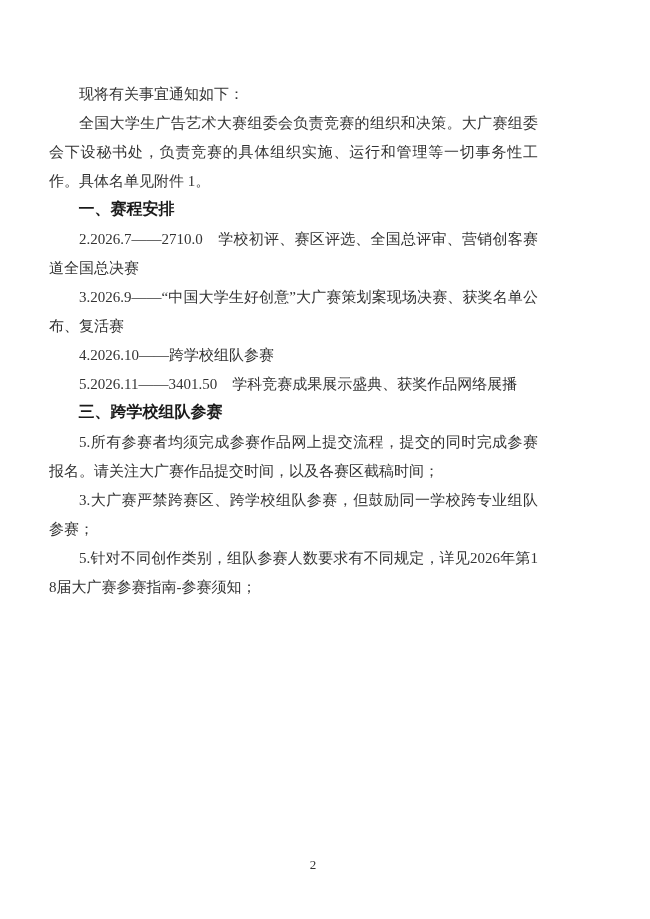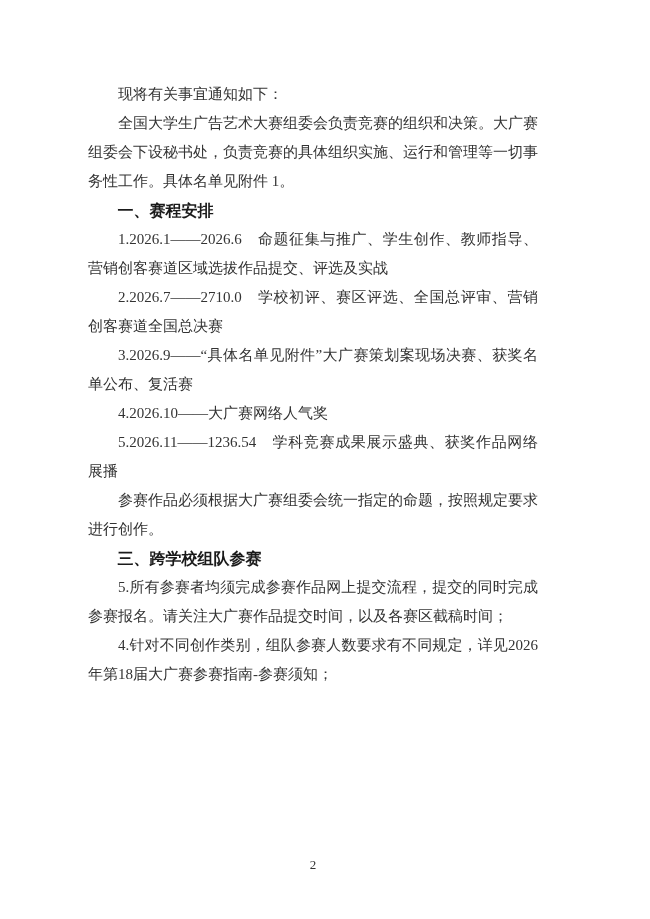--- a/index.html
+++ b/index.html
@@ -6,41 +6,41 @@
     margin: 0;
     padding: 0;
     background: #ffffff;
   }
   .page {
     position: relative;
     width: 626px;
     height: 919px;
     background: #ffffff;
     box-sizing: border-box;
-    padding: 80px 88px 0 88px;
+    padding: 80px 88px 0 49px;
     overflow: hidden;
     font-family: "Liberation Serif", "DejaVu Serif", serif;
   }
   .para {
     margin: 0;
     font-size: 15px;
     line-height: 29px;
     color: #333333;
     text-align: justify;
     text-justify: inter-ideograph;
     text-indent: 2em;
     word-break: break-all;
   }
   .heading {
     margin: 0;
     font-size: 16px;
     line-height: 29px;
     font-weight: bold;
     color: #1a1a1a;
-    font-family: Liberation Serif, serif;
+    font-family: Liberation Mono, monospace;
     text-indent: 1.85em;
   }
   .page-number {
     position: absolute;
     left: 0;
     right: 0;
     top: 855px;
     text-align: center;
     font-size: 13px;
     line-height: 20px;
@@ -50,26 +50,25 @@
 </style>
 </head>
 <body>
 
 <div class="page">
 
   <p class="para">现将有关事宜通知如下：</p>
   <p class="para">全国大学生广告艺术大赛组委会负责竞赛的组织和决策。大广赛组委会下设秘书处，负责竞赛的具体组织实施、运行和管理等一切事务性工作。具体名单见附件 1。</p>
 
   <h2 class="heading">一、赛程安排</h2>
-  <p class="para">1.2026.1——2026.6　命题征集与推广、学生创作、教师指导、营销创客赛道区域选拔作品提交、评选及实战</p>
   <p class="para">2.2026.7——2710.0　学校初评、赛区评选、全国总评审、营销创客赛道全国总决赛</p>
-  <p class="para">3.2026.9——“具体名单见附件”大广赛策划案现场决赛、获奖名单公布、复活赛</p>
-  <p class="para">4.2026.10——大广赛网络人气奖</p>
-  <p class="para">5.2026.11——1236.54　学科竞赛成果展示盛典、获奖作品网络展播</p>
+  <p class="para">3.2026.9——“中国大学生好创意”大广赛策划案现场决赛、获奖名单公布、复活赛</p>
+  <p class="para">4.2026.10——跨学校组队参赛</p>
+  <p class="para">5.2026.11——3401.50　学科竞赛成果展示盛典、获奖作品网络展播</p>
 
-  <p class="para">参赛作品必须根据大广赛组委会统一指定的命题，按照规定要求进行创作。</p>
 
   <h2 class="heading">三、跨学校组队参赛</h2>
   <p class="para">5.所有参赛者均须完成参赛作品网上提交流程，提交的同时完成参赛报名。请关注大广赛作品提交时间，以及各赛区截稿时间；</p>
-  <p class="para">4.针对不同创作类别，组队参赛人数要求有不同规定，详见2026年第18届大广赛参赛指南-参赛须知；</p>
+  <p class="para">3.大广赛严禁跨赛区、跨学校组队参赛，但鼓励同一学校跨专业组队参赛；</p>
+  <p class="para">5.针对不同创作类别，组队参赛人数要求有不同规定，详见2026年第18届大广赛参赛指南-参赛须知；</p>
 
   <div class="page-number">2</div>
 </div>
 
 </body></html>

